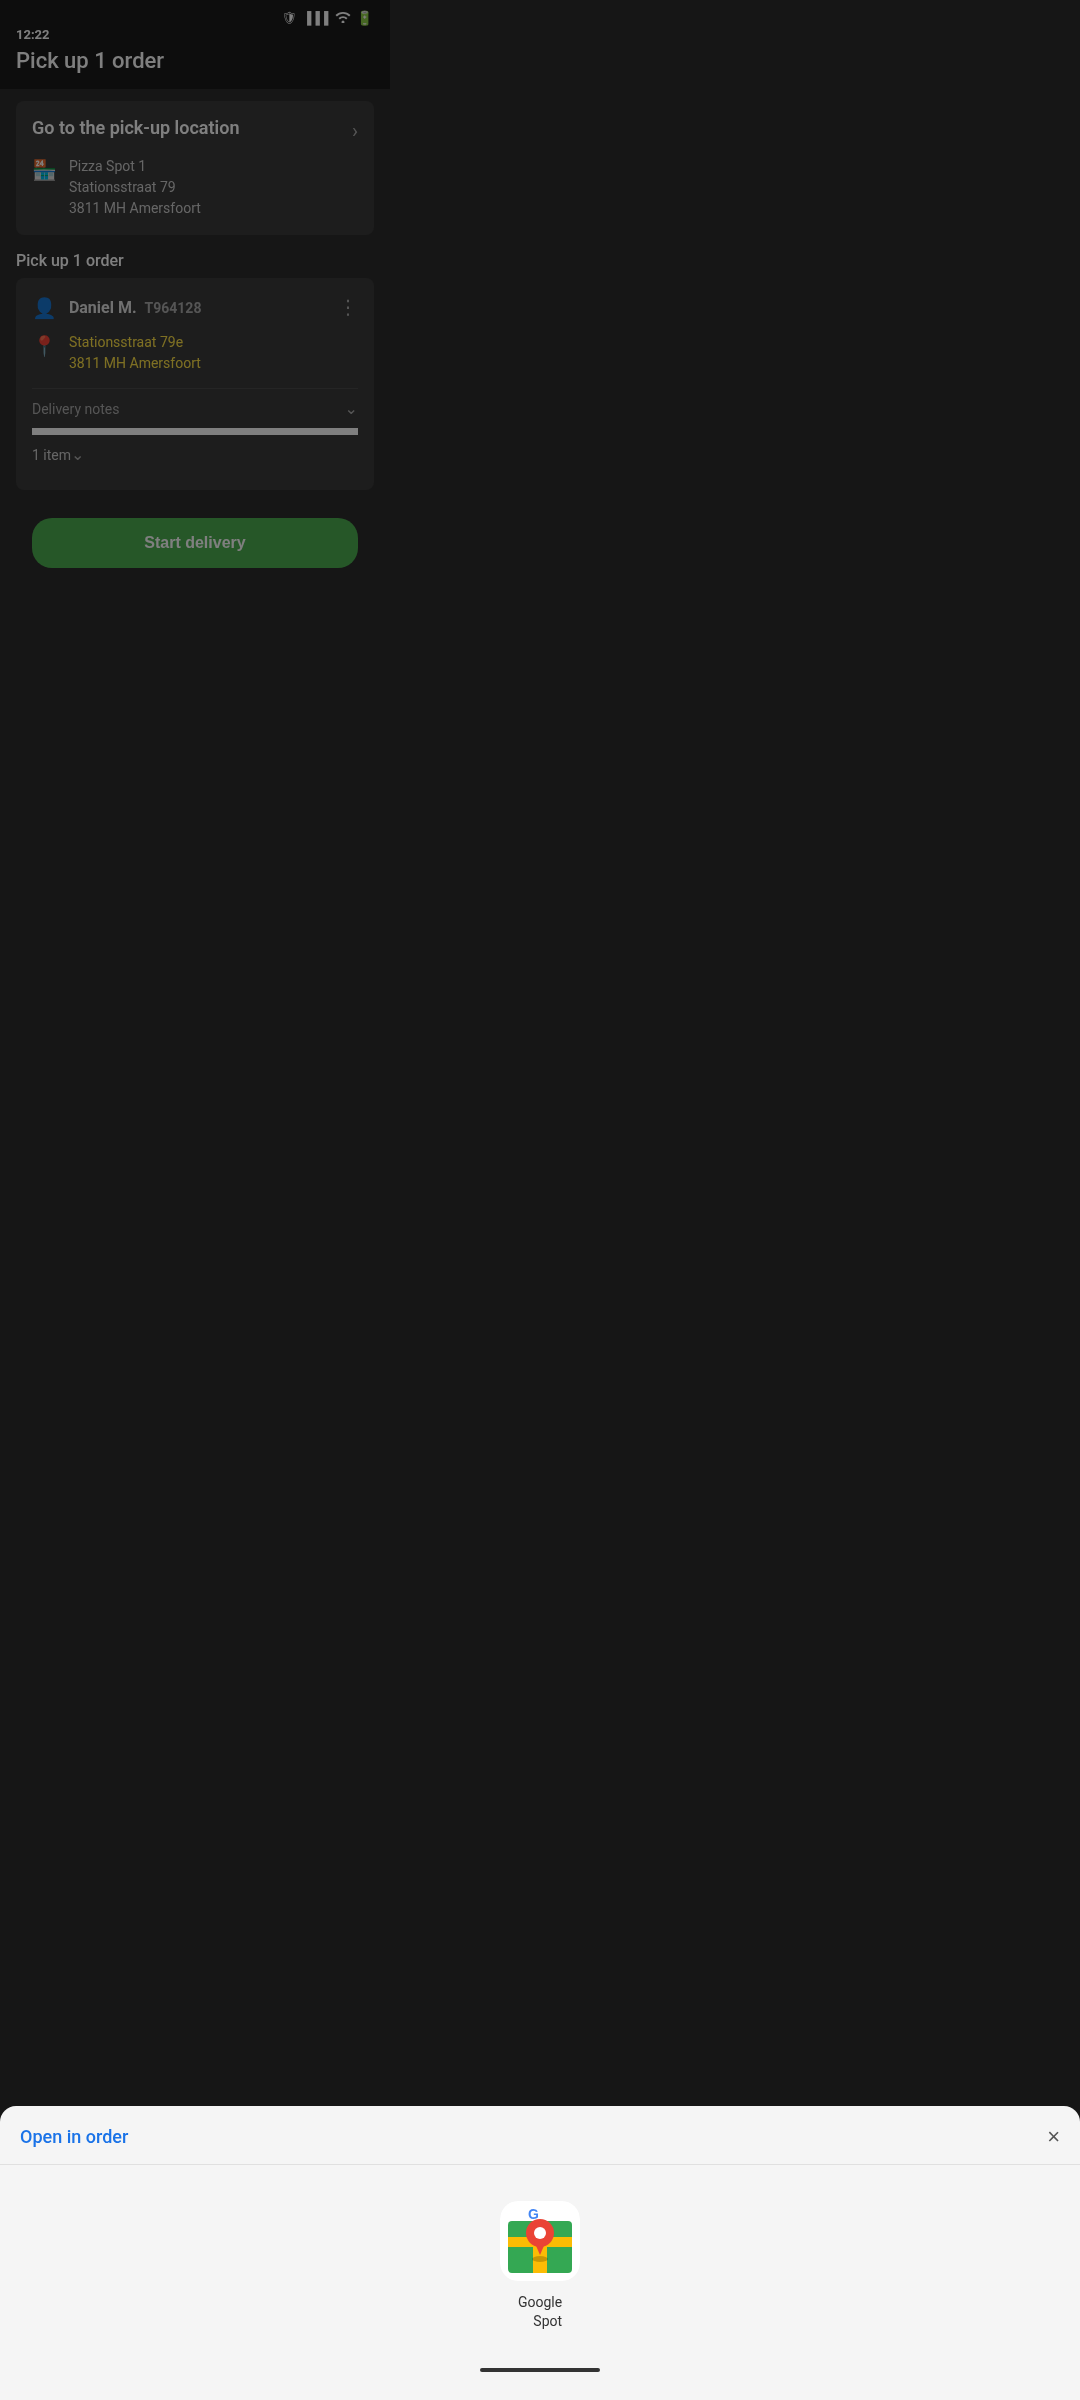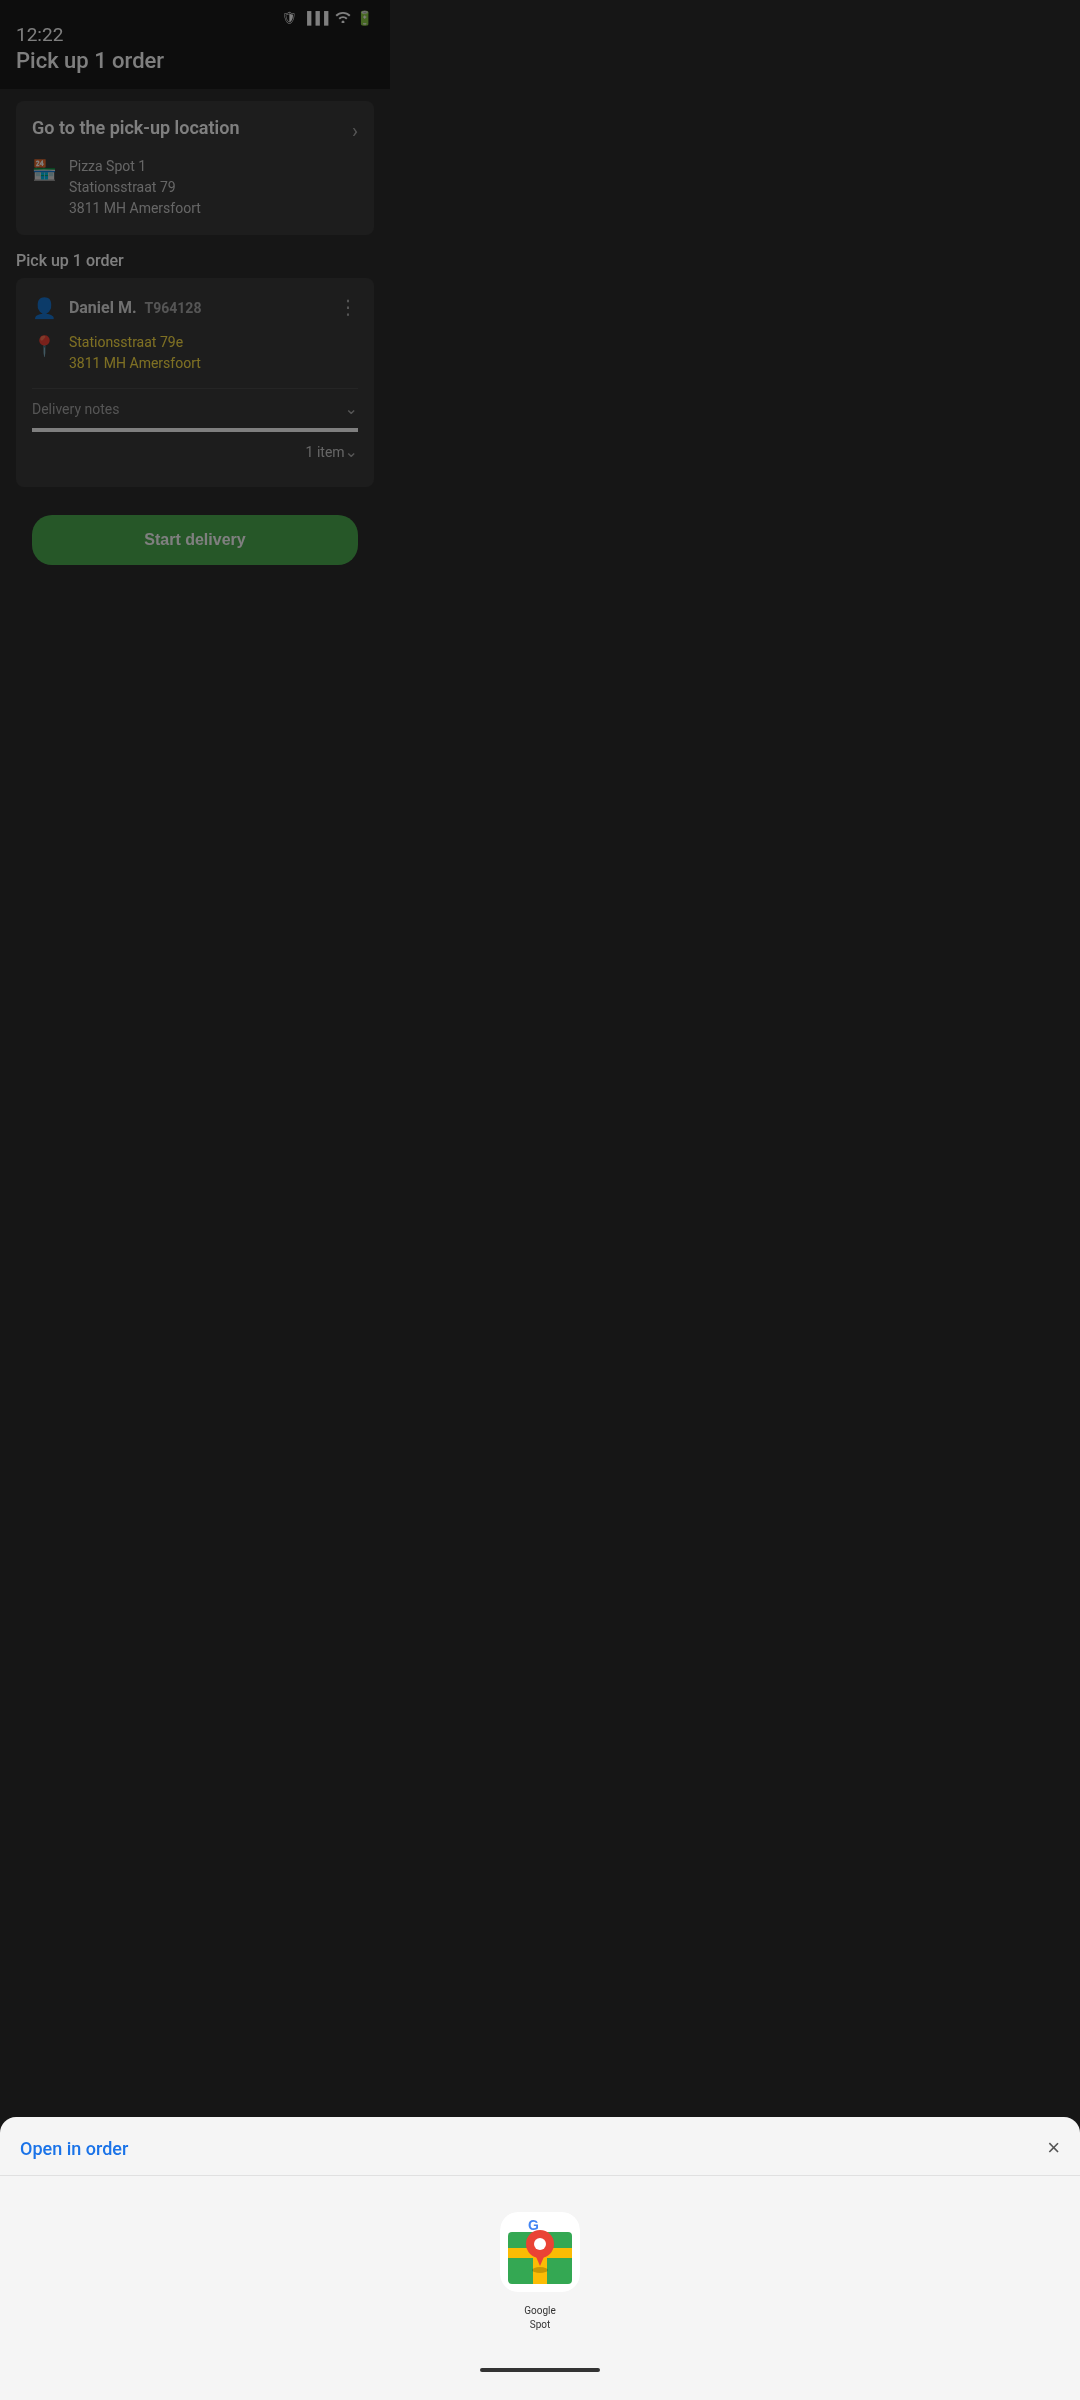--- a/index.html
+++ b/index.html
@@ -19,21 +19,21 @@
       display: flex;
       justify-content: space-between;
       align-items: center;
       padding: 8px 16px;
       background: #1a1a1a;
       color: white;
       font-size: 12px;
       height: 36px;
     }
 
-    .status-time { font-weight: 400; font-size: 19px; margin-top: 32px; }
+    .status-time { font-weight: 700; font-size: 13px; margin-top: 32px; }
     .status-icons { display: flex; gap: 6px; align-items: center; }
 
     
     .app-header {
       background: #1a1a1a;
       padding: 12px 16px 16px;
       color: white;
     }
     .app-header h1 {
       font-size: 22px;
@@ -160,23 +160,23 @@
 
     .delivery-notes-label {
       font-size: 14px;
       color: #aaaaaa;
       text-align: center;
     }
 
     .items-row {
       display: flex;
       align-items: center;
-      justify-content: flex-end;
+      justify-content: flex-start;
       padding: 10px 0;
-      border-top: 4px solid #ffffff;
+      border-top: 7px solid #ffffff;
     }
 
     .items-label {
       font-size: 14px;
       color: #cccccc;
     }
 
     
     .bottom-area {
       position: relative;
@@ -263,23 +263,23 @@
       margin-bottom: 12px;
       position: relative;
     }
 
     .maps-icon svg {
       width: 80px;
       height: 80px;
     }
 
     .maps-label {
-      font-size: 10px;
+      font-size: 14px;
       color: #333;
-      text-align: center;
+      text-align: right;
       line-height: 1.4;
     }
 
     
     .remember-row {
       display: flex;
       align-items: center;
       justify-content: space-between;
       padding: 16px 20px;
       border-top: 1px solid #e0e0e0;

